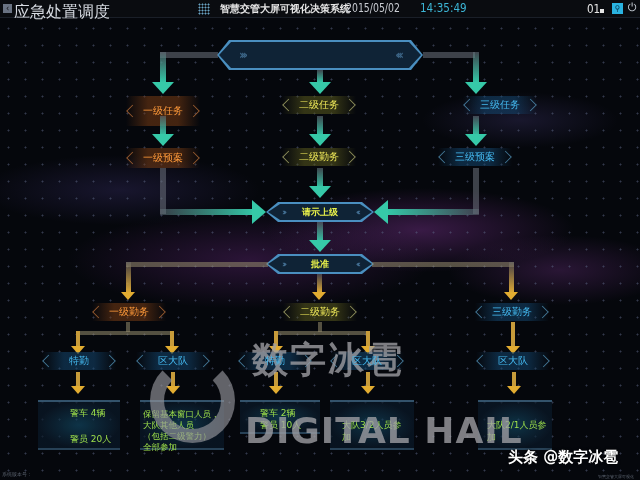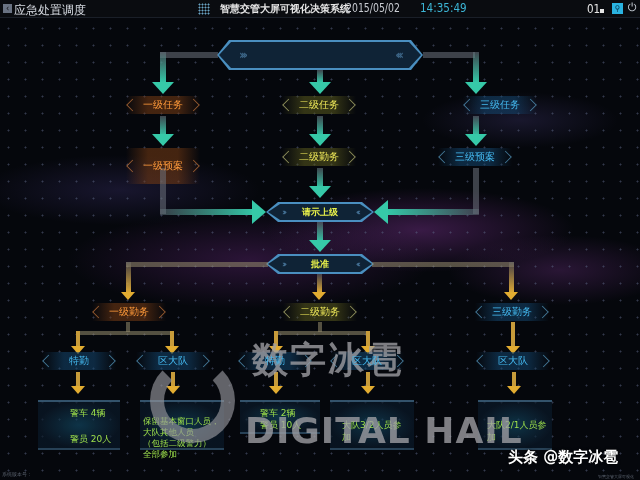--- a/index.html
+++ b/index.html
@@ -22,21 +22,21 @@
     background-size: 17px 17px;
   }
 
   
   .header {
     position: absolute; left: 0; top: 0; width: 640px; height: 18px;
     background: #0a0c10; border-bottom: 1px solid #1a1f28;
     display: flex; align-items: center;
   }
   .back-btn { position: absolute; left: 3px; top: 4px; width: 9px; height: 9px; background: #6a7383; color: #0a0c10; font-size: 8px; line-height: 9px; text-align: center; }
-  .module-title { position: absolute; left: 14px; top: 2px; font-size: 12px; color: #d7dbe2; }
+  .module-title { position: absolute; left: 14px; top: 2px; font-size: 16px; color: #d7dbe2; }
   .grid-icon { position: absolute; left: 198px; top: 3px; width: 12px; height: 12px;
     background-image: radial-gradient(circle, #6aa4c4 0.9px, transparent 1.1px); background-size: 3px 3px; }
   .sys-title { position: absolute; left: 220px; top: 2px; font-size: 10px; color: #e6e6e6; font-weight: bold; }
   .date { position: absolute; left: 346px; top: 0px; font-size: 13px; color: #c9ccd2; font-family: "DejaVu Sans Condensed", "DejaVu Sans", sans-serif; letter-spacing: 0px; transform: scaleX(0.8); transform-origin: left; }
   .time { position: absolute; left: 420px; top: 0px; font-size: 13px; color: #3cb6d6; transform: scaleX(0.8); transform-origin: left; }
   .screen-num { position: absolute; left: 587px; top: 1px; font-size: 13px; color: #e6e6e6; transform: scaleX(0.8); transform-origin: left; }
   .screen-dot { position: absolute; left: 600px; top: 9px; width: 4px; height: 4px; background: #e6e6e6; }
   .search-btn { position: absolute; left: 612px; top: 3px; width: 11px; height: 11px; background: #2ab3e0; color: #06324a; font-size: 8px; line-height: 11px; text-align: center; }
   .power-btn { position: absolute; left: 626px; top: 2px; width: 12px; height: 12px; color: #cfd6de; font-size: 11px; line-height: 12px; text-align: center; }
 
@@ -135,38 +135,38 @@
 
 <div class="line h grey-v" style="left:160px;top:52px;width:58px;"></div>
 <div class="line h grey-v" style="left:423px;top:52px;width:52px;"></div>
 <div class="line v teal-v" style="left:160px;top:52px;height:30px;"></div>
 <div class="line v teal-v" style="left:317px;top:70px;height:12px;"></div>
 <div class="line v teal-v" style="left:473px;top:52px;height:30px;"></div>
 <div class="arrow-down" style="left:152px;top:82px;"></div>
 <div class="arrow-down" style="left:309px;top:82px;"></div>
 <div class="arrow-down" style="left:465px;top:82px;"></div>
 
-<div class="node orange" style="left:126px;top:96px;width:74px;height:18px;">
+<div class="node orange" style="left:126px;top:96px;width:74px;height:30px;">
     <span class="txt">一级任务</span>
   </div>
 <div class="node yellow" style="left:282px;top:96px;width:74px;height:18px;">
     <span class="txt">二级任务</span>
   </div>
 <div class="node blue" style="left:463px;top:96px;width:74px;height:18px;">
     <span class="txt">三级任务</span>
   </div>
 
 <div class="line v teal-v" style="left:160px;top:116px;height:20px;"></div>
 <div class="line v teal-v" style="left:317px;top:116px;height:20px;"></div>
 <div class="line v teal-v" style="left:473px;top:116px;height:20px;"></div>
 <div class="arrow-down" style="left:152px;top:134px;"></div>
 <div class="arrow-down" style="left:309px;top:134px;"></div>
 <div class="arrow-down" style="left:465px;top:134px;"></div>
 
-<div class="node orange" style="left:126px;top:148px;width:74px;height:36px;">
+<div class="node orange" style="left:126px;top:148px;width:74px;height:20px;">
     <span class="txt">一级预案</span>
   </div>
 <div class="node yellow" style="left:282px;top:148px;width:74px;height:18px;">
     <span class="txt">二级勤务</span>
   </div>
 <div class="node blue" style="left:438px;top:148px;width:74px;height:18px;align-items:center;">
     <span class="txt">三级预案</span>
   </div>
 
 <div class="line v grey-v" style="left:160px;top:168px;height:46px;"></div>
@@ -255,21 +255,21 @@
 <div class="arrow-down small" style="left:71px;top:386px;"></div>
 <div class="arrow-down small" style="left:166px;top:386px;"></div>
 <div class="arrow-down small" style="left:269px;top:386px;"></div>
 <div class="arrow-down small" style="left:361px;top:386px;"></div>
 <div class="arrow-down small" style="left:507px;top:386px;"></div>
 
 <div class="box" style="left:38px;top:400px;width:82px;height:50px;padding:5px 0 0 32px;">
   <span class="ln">警车 4辆</span>
   <span class="ln" style="margin-top:14px;">警员 20人</span>
 </div>
-<div class="box" style="left:140px;top:400px;width:84px;height:50px;padding:14px 0 0 3px;font-size:8.5px;line-height:11px;">
+<div class="box" style="left:140px;top:400px;width:84px;height:50px;padding:7px 0 0 3px;font-size:8.5px;line-height:11px;">
   <span class="ln">保留基本窗口人员，</span>
   <span class="ln">大队其他人员</span>
   <span class="ln">（包括二级警力）</span>
   <span class="ln">全部参加</span>
 </div>
 <div class="box" style="left:240px;top:400px;width:80px;height:34px;padding:5px 0 12px 20px;">
   <span class="ln">警车 2辆</span>
   <span class="ln" style="">警员 10人</span>
 </div>
 <div class="box" style="left:330px;top:400px;width:84px;height:50px;padding:17px 4px 0 12px;">

